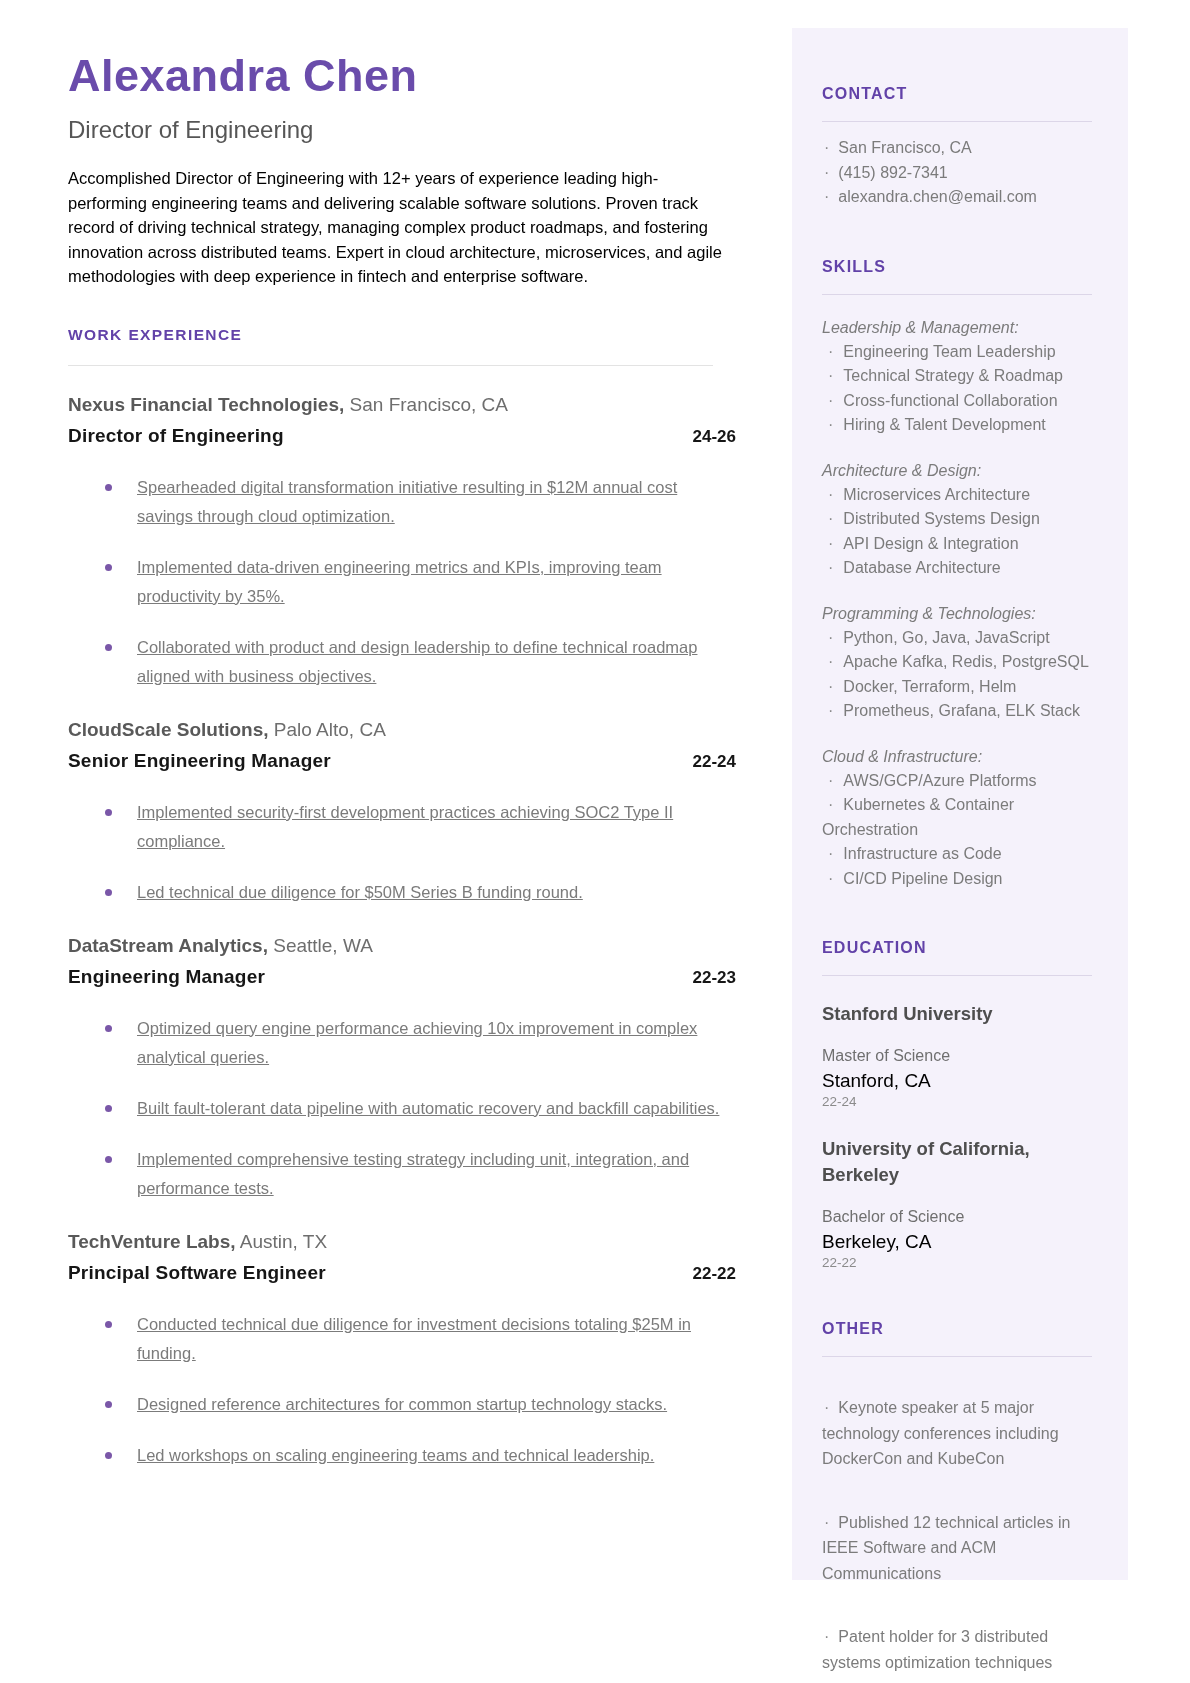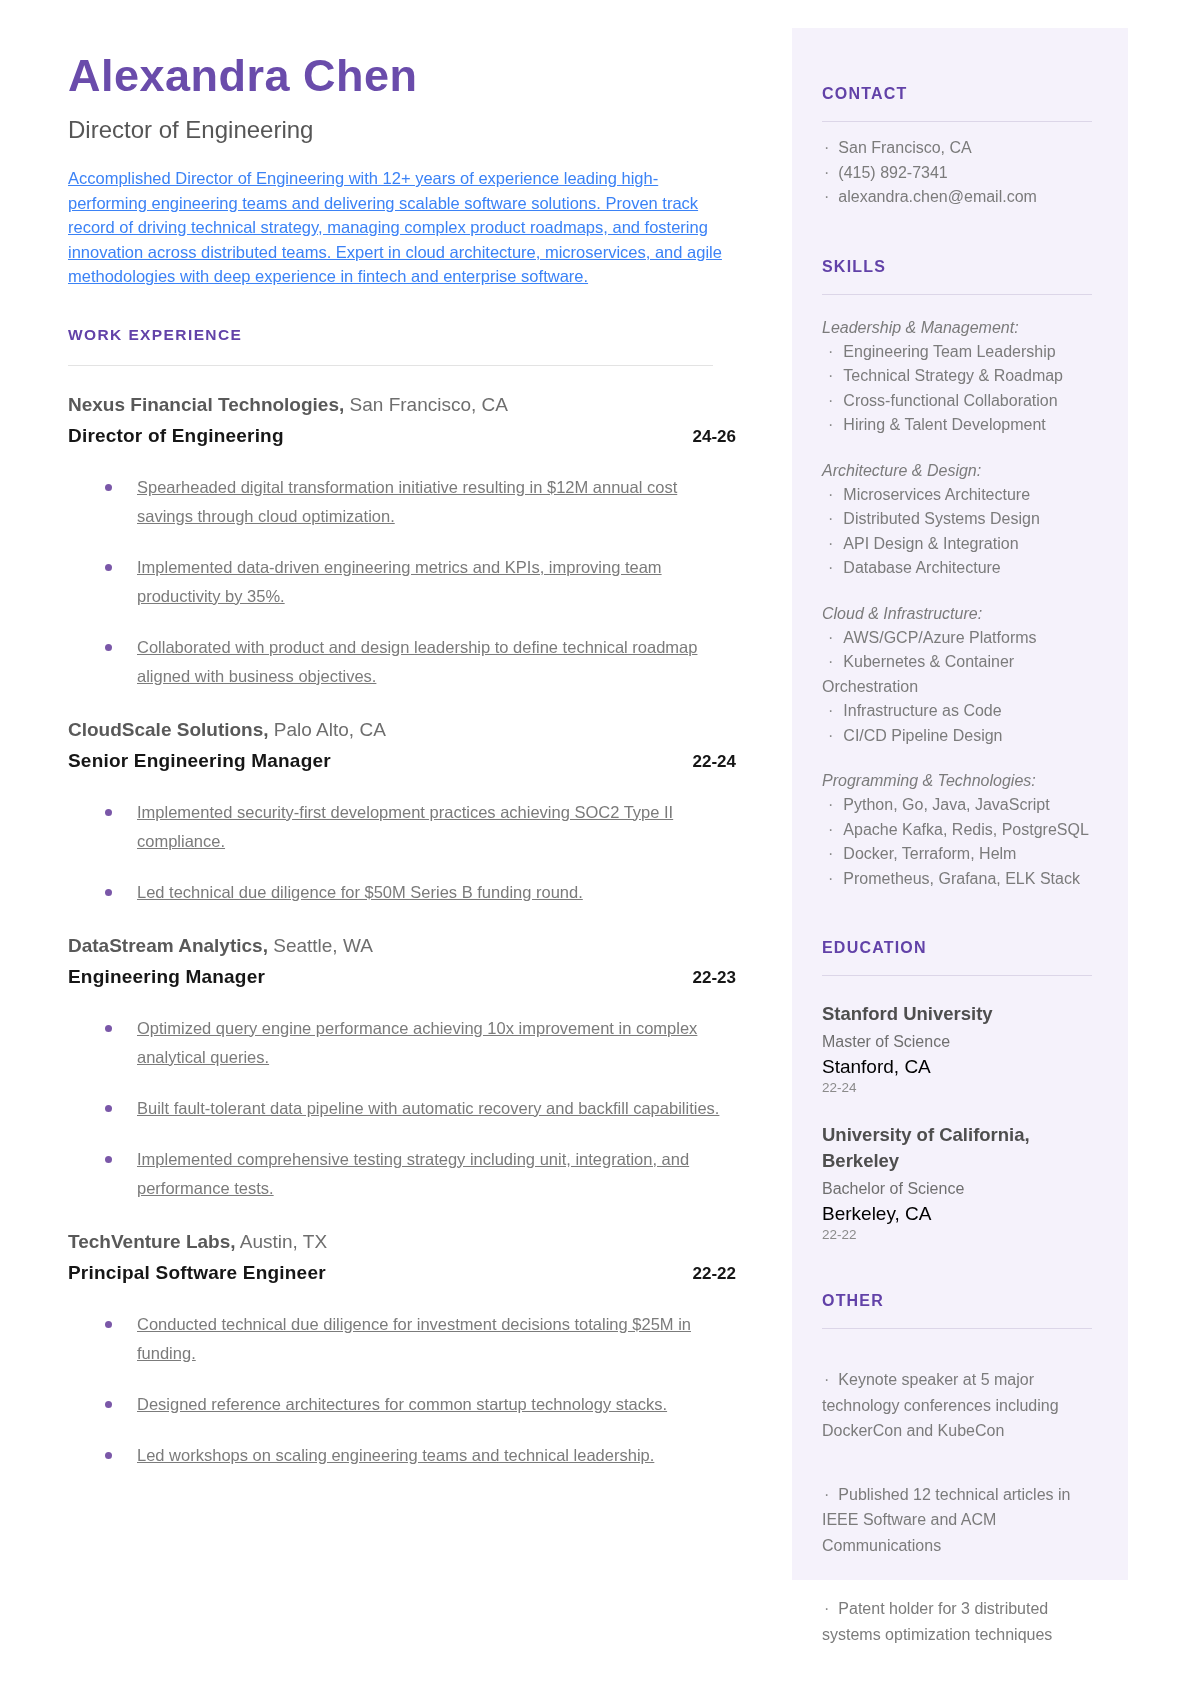--- a/index.html
+++ b/index.html
@@ -17,21 +17,21 @@
     font-family:"Liberation Sans",sans-serif;
     overflow:hidden;
   }
   
   .main{position:absolute;left:68px;top:50px;width:668px;}
   .name{
     font-size:45px;font-weight:800;letter-spacing:.5px;
     color:var(--name-color);line-height:52px;
   }
   .headline{font-size:24px;font-weight:400;color:#565656;margin-top:13px;line-height:30px;}
-  .summary{font-size:16.5px;line-height:24.5px;color:#3b82f6;margin-top:21px;text-decoration:underline;}
+  .summary{font-size:16.5px;line-height:24.5px;color:#000000;margin-top:21px;}
   .sec-heading{
     font-size:15.5px;font-weight:800;letter-spacing:1.4px;
     color:var(--accent);margin-top:37px;
   }
   .main-divider{height:1px;background:#e3e3e3;margin-top:21px;width:645px;}
   .job{margin-top:26px;}
   .company-line{font-size:19px;color:#6e6e6e;line-height:25px;}
   .company-name{font-weight:700;color:#595959;}
   .title-row{display:flex;justify-content:space-between;align-items:baseline;margin-top:6px;}
   .job-title{font-size:19px;font-weight:800;color:#161616;letter-spacing:.2px;line-height:25px;}
@@ -58,21 +58,21 @@
   .contact-item{font-size:16px;line-height:24.5px;color:#7b7b7b;}
   .contact-item::before{content:"·";margin:0 9px 0 2px;color:#8a8a8a;}
   .skill-group{margin-top:21px;}
   .skill-group:first-child{margin-top:2px;}
   .skill-label{font-style:italic;font-size:16px;color:#7b7b7b;line-height:24px;}
   .skill-item{font-size:16px;line-height:24.5px;color:#7b7b7b;}
   .skill-item::before{content:"·";margin:0 10px 0 6px;color:#8a8a8a;}
   .edu{margin-top:25px;}
   .edu:first-child{margin-top:0;}
   .edu-name{font-size:18.5px;font-weight:700;color:#4e4e4e;line-height:26px;}
-  .edu-degree{font-size:16px;color:#6f6f6f;margin-top:4px;line-height:22px;}
+  .edu-degree{font-size:16px;color:#6f6f6f;margin-top:18px;line-height:22px;}
   .edu-loc{font-size:19px;color:#000000;margin-top:5px;line-height:18px;}
   .edu-years{font-size:13.5px;color:#8b8b8b;margin-top:3px;line-height:18px;}
   .other-item{font-size:16px;line-height:25.5px;color:#7b7b7b;margin-top:38px;}
   .other-item::before{content:"·";margin:0 9px 0 2px;color:#8a8a8a;}
 </style>
 </head>
 <body>
 
 <div class="page">
 
@@ -206,34 +206,34 @@
 
         <div class="skill-group">
           <div class="skill-label">Architecture &amp; Design:</div>
           <div class="skill-item">Microservices Architecture</div>
           <div class="skill-item">Distributed Systems Design</div>
           <div class="skill-item">API Design &amp; Integration</div>
           <div class="skill-item">Database Architecture</div>
         </div>
 
         <div class="skill-group">
+          <div class="skill-label">Programming &amp; Technologies:</div>
+          <div class="skill-item">Python, Go, Java, JavaScript</div>
+          <div class="skill-item">Apache Kafka, Redis, PostgreSQL</div>
+          <div class="skill-item">Docker, Terraform, Helm</div>
+          <div class="skill-item">Prometheus, Grafana, ELK Stack</div>
+        </div>
+
+        <div class="skill-group">
           <div class="skill-label">Cloud &amp; Infrastructure:</div>
           <div class="skill-item">AWS/GCP/Azure Platforms</div>
           <div class="skill-item">Kubernetes &amp; Container Orchestration</div>
           <div class="skill-item">Infrastructure as Code</div>
           <div class="skill-item">CI/CD Pipeline Design</div>
         </div>
-
-        <div class="skill-group">
-          <div class="skill-label">Programming &amp; Technologies:</div>
-          <div class="skill-item">Python, Go, Java, JavaScript</div>
-          <div class="skill-item">Apache Kafka, Redis, PostgreSQL</div>
-          <div class="skill-item">Docker, Terraform, Helm</div>
-          <div class="skill-item">Prometheus, Grafana, ELK Stack</div>
-        </div>
       </div>
 
       <div class="side-section">
         <div class="side-heading">EDUCATION</div>
         <div class="side-divider"></div>
 
         <div class="edu">
           <div class="edu-name">Stanford University</div>
           <div class="edu-degree">Master of Science</div>
           <div class="edu-loc">Stanford, CA</div>

